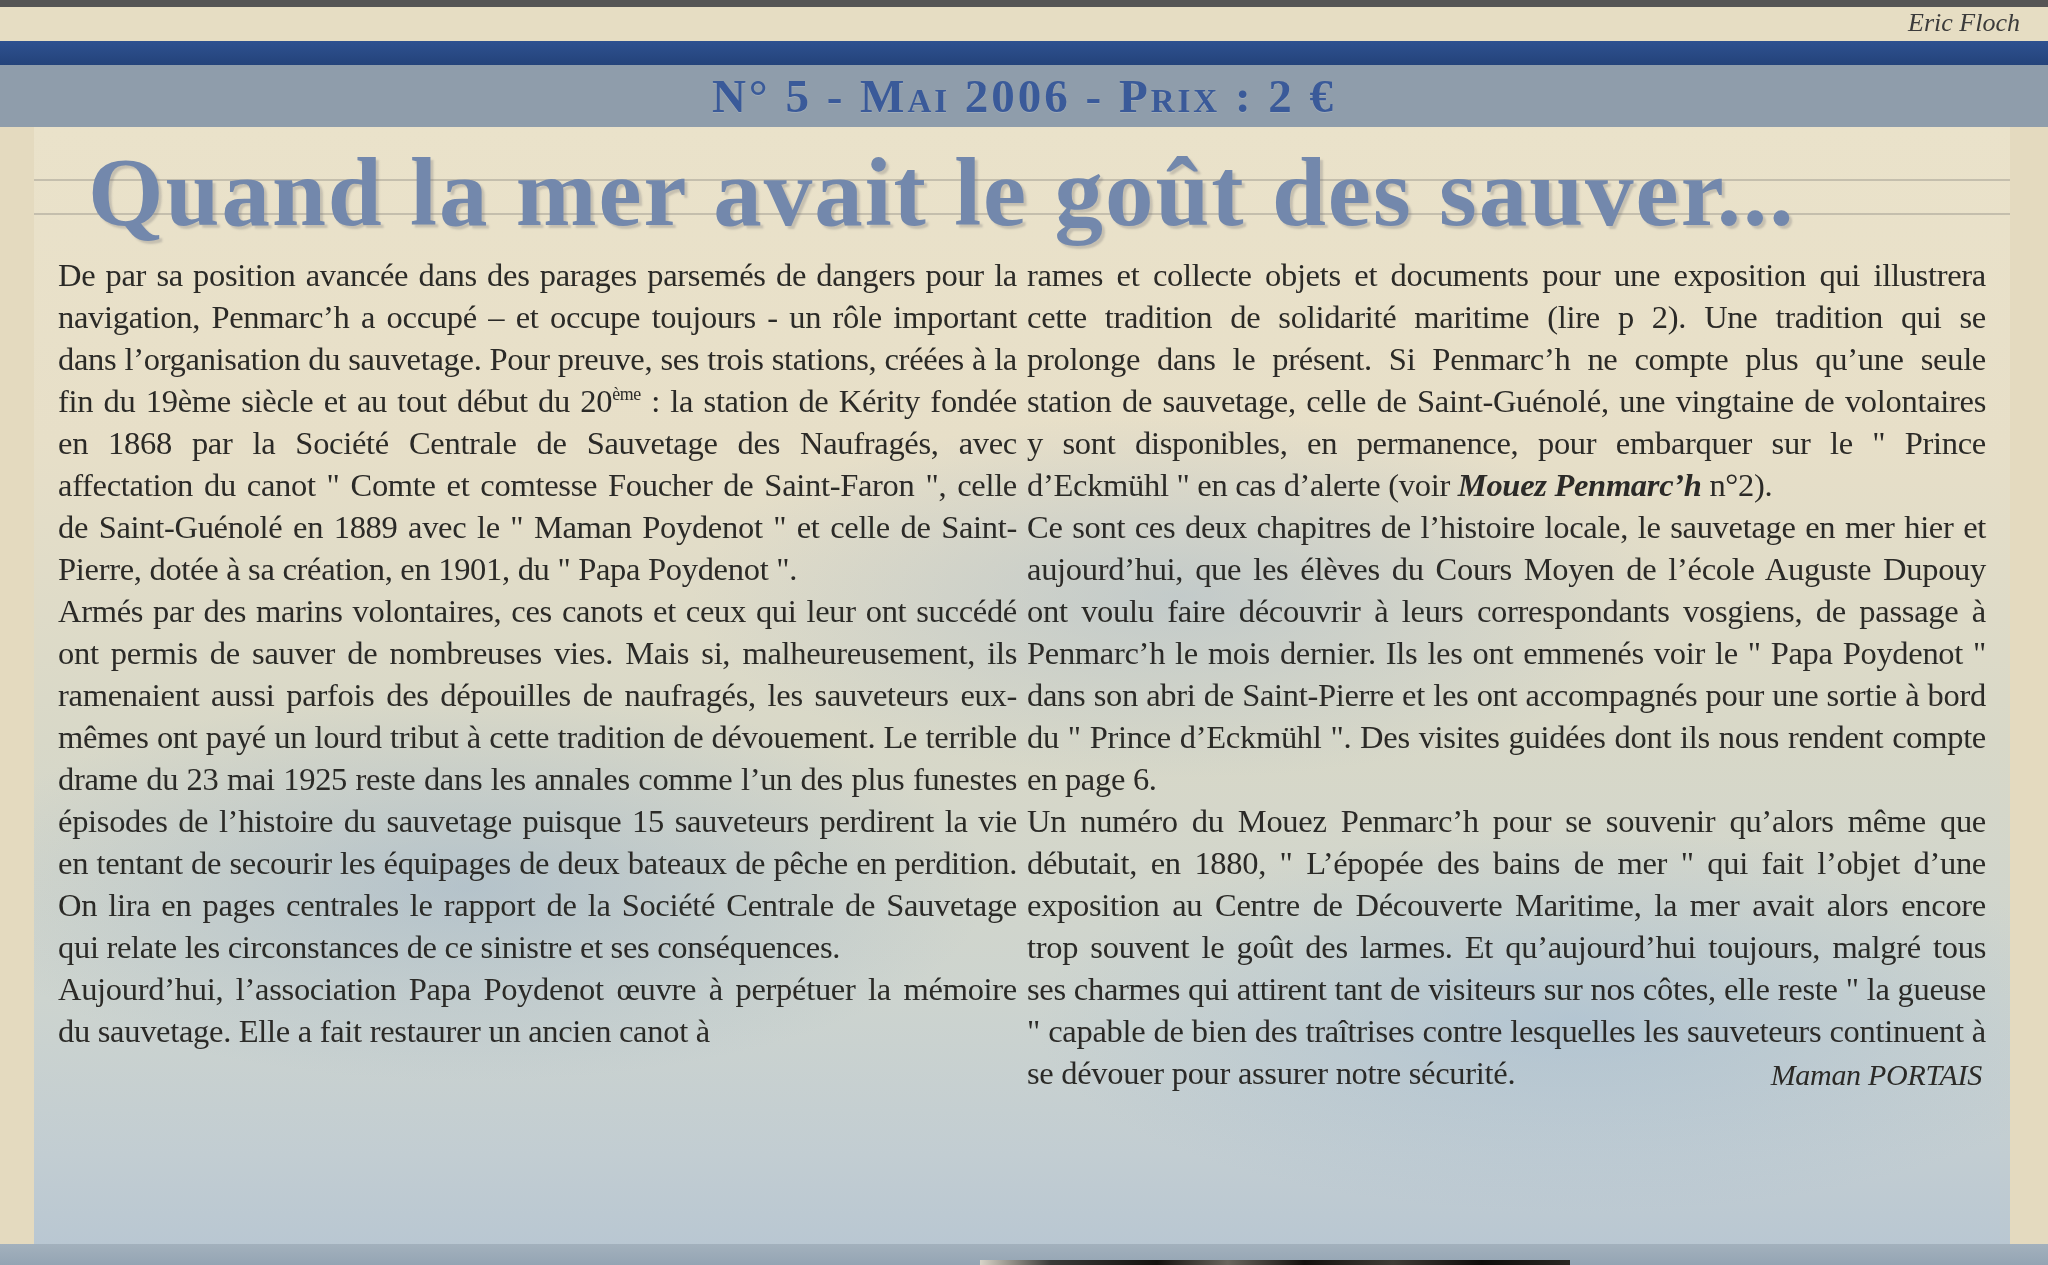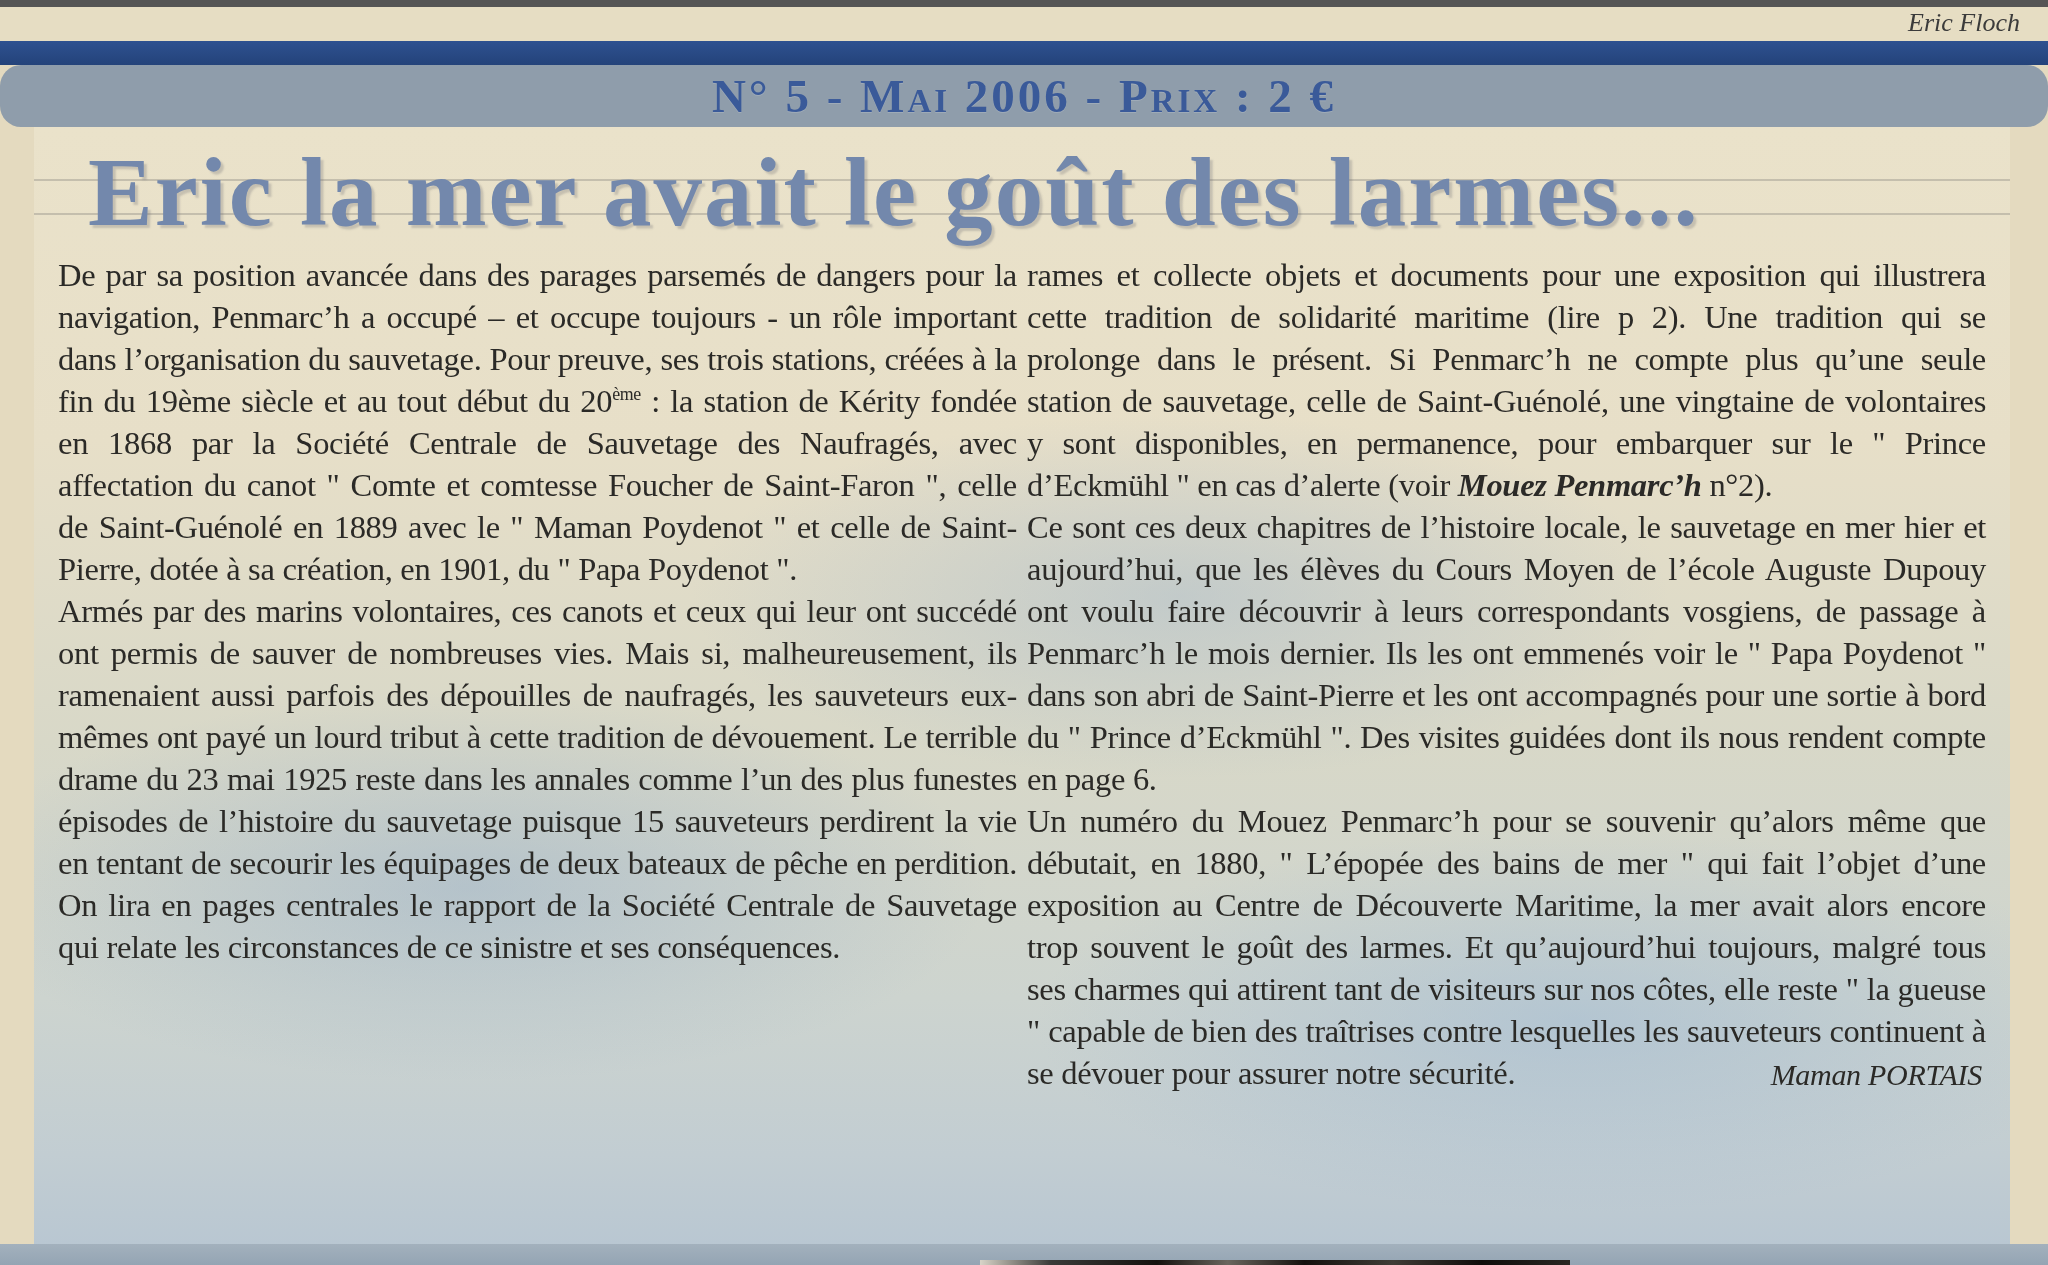--- a/index.html
+++ b/index.html
@@ -23,21 +23,21 @@
   }
   
   .navy-bar{
     position:absolute;top:34px;left:0;right:0;height:24px;
     background:linear-gradient(180deg,#2e5190 0%,#24437a 100%);
   }
   
   .header-band{
     position:absolute;top:58px;left:0;right:0;height:62px;
     background:#8f9dab;
-    display:flex;align-items:center;justify-content:center;border-radius:21px;
+    display:flex;align-items:center;justify-content:center;
   }
   .masthead{
     font-variant:small-caps;
     font-weight:bold;
     font-size:47px;
     letter-spacing:3px;
     color:#3a5a99;
     text-shadow:0 1px 0 rgba(255,255,255,0.15);
   }
   
@@ -113,26 +113,27 @@
   <div class="navy-bar"></div>
 
   <div class="header-band">
     <div class="masthead">N° 5  -  Mai 2006  -  Prix : 2 €</div>
   </div>
 
   <div class="content-box">
     <div class="scanline l1"></div>
     <div class="scanline l2"></div>
 
-    <h1 class="headline">Eric la mer avait le goût des larmes...</h1>
+    <h1 class="headline">Quand la mer avait le goût des sauver...</h1>
 
     <div class="columns">
       <div class="col">
         <p><span>De par sa position avancée dans des parages parsemés de dangers pour la navigation, Penmarc’h a occupé – et occupe toujours - un rôle important dans l’organisation du sauvetage. Pour preuve, ses trois stations, créées à la fin du 19ème siècle et au tout début du 20</span><sup>ème</sup><span> : la station de Kérity fondée en 1868 par la Société Centrale de Sauvetage des Naufragés, avec affectation du canot " Comte et comtesse Foucher de Saint-Faron ", celle de Saint-Guénolé en 1889 avec le " Maman Poydenot " et celle de Saint-Pierre, dotée à sa création, en 1901, du " Papa Poydenot ".</span></p>
         <p>Armés par des marins volontaires, ces canots et ceux qui leur ont succédé ont permis de sauver de nombreuses vies. Mais si, malheureusement, ils ramenaient aussi parfois des dépouilles de naufragés, les sauveteurs eux-mêmes ont payé un lourd tribut à cette tradition de dévouement. Le terrible drame du 23 mai 1925 reste dans les annales comme l’un des plus funestes épisodes de l’histoire du sauvetage puisque 15 sauveteurs perdirent la vie en tentant de secourir les équipages de deux bateaux de pêche en perdition. On lira en pages centrales le rapport de la Société Centrale de Sauvetage qui relate les circonstances de ce sinistre et ses conséquences.</p>
+        <p>Aujourd’hui, l’association Papa Poydenot œuvre à perpétuer la mémoire du sauvetage. Elle a fait restaurer un ancien canot à</p>
       </div>
       <div class="col">
         <p><span>rames et collecte objets et documents pour une exposition qui illustrera cette tradition de solidarité maritime (lire p 2). Une tradition qui se prolonge dans le présent. Si Penmarc’h ne compte plus qu’une seule station de sauvetage, celle de Saint-Guénolé, une vingtaine de volontaires y sont disponibles, en permanence, pour embarquer sur le " Prince d’Eckmühl " en cas d’alerte (voir </span><span class="brand-em">Mouez Penmarc’h</span><span> n°2).</span></p>
         <p>Ce sont ces deux chapitres de l’histoire locale, le sauvetage en mer hier et aujourd’hui, que les élèves du Cours Moyen de l’école Auguste Dupouy ont voulu faire découvrir à leurs correspondants vosgiens, de passage à Penmarc’h le mois dernier. Ils les ont emmenés voir le " Papa Poydenot " dans son abri de Saint-Pierre et les ont accompagnés pour une sortie à bord du " Prince d’Eckmühl ". Des visites guidées dont ils nous rendent compte en page 6.</p>
         <p>Un numéro du Mouez Penmarc’h pour se souvenir qu’alors même que débutait, en 1880, " L’épopée des bains de mer " qui fait l’objet d’une exposition au Centre de Découverte Maritime, la mer avait alors encore trop souvent le goût des larmes. Et qu’aujourd’hui toujours, malgré tous ses charmes qui attirent tant de visiteurs sur nos côtes, elle reste " la gueuse " capable de bien des traîtrises  contre lesquelles les sauveteurs continuent à se dévouer pour assurer notre sécurité.</p>
         <div class="signature">Maman PORTAIS</div>
       </div>
     </div>
   </div>
 

